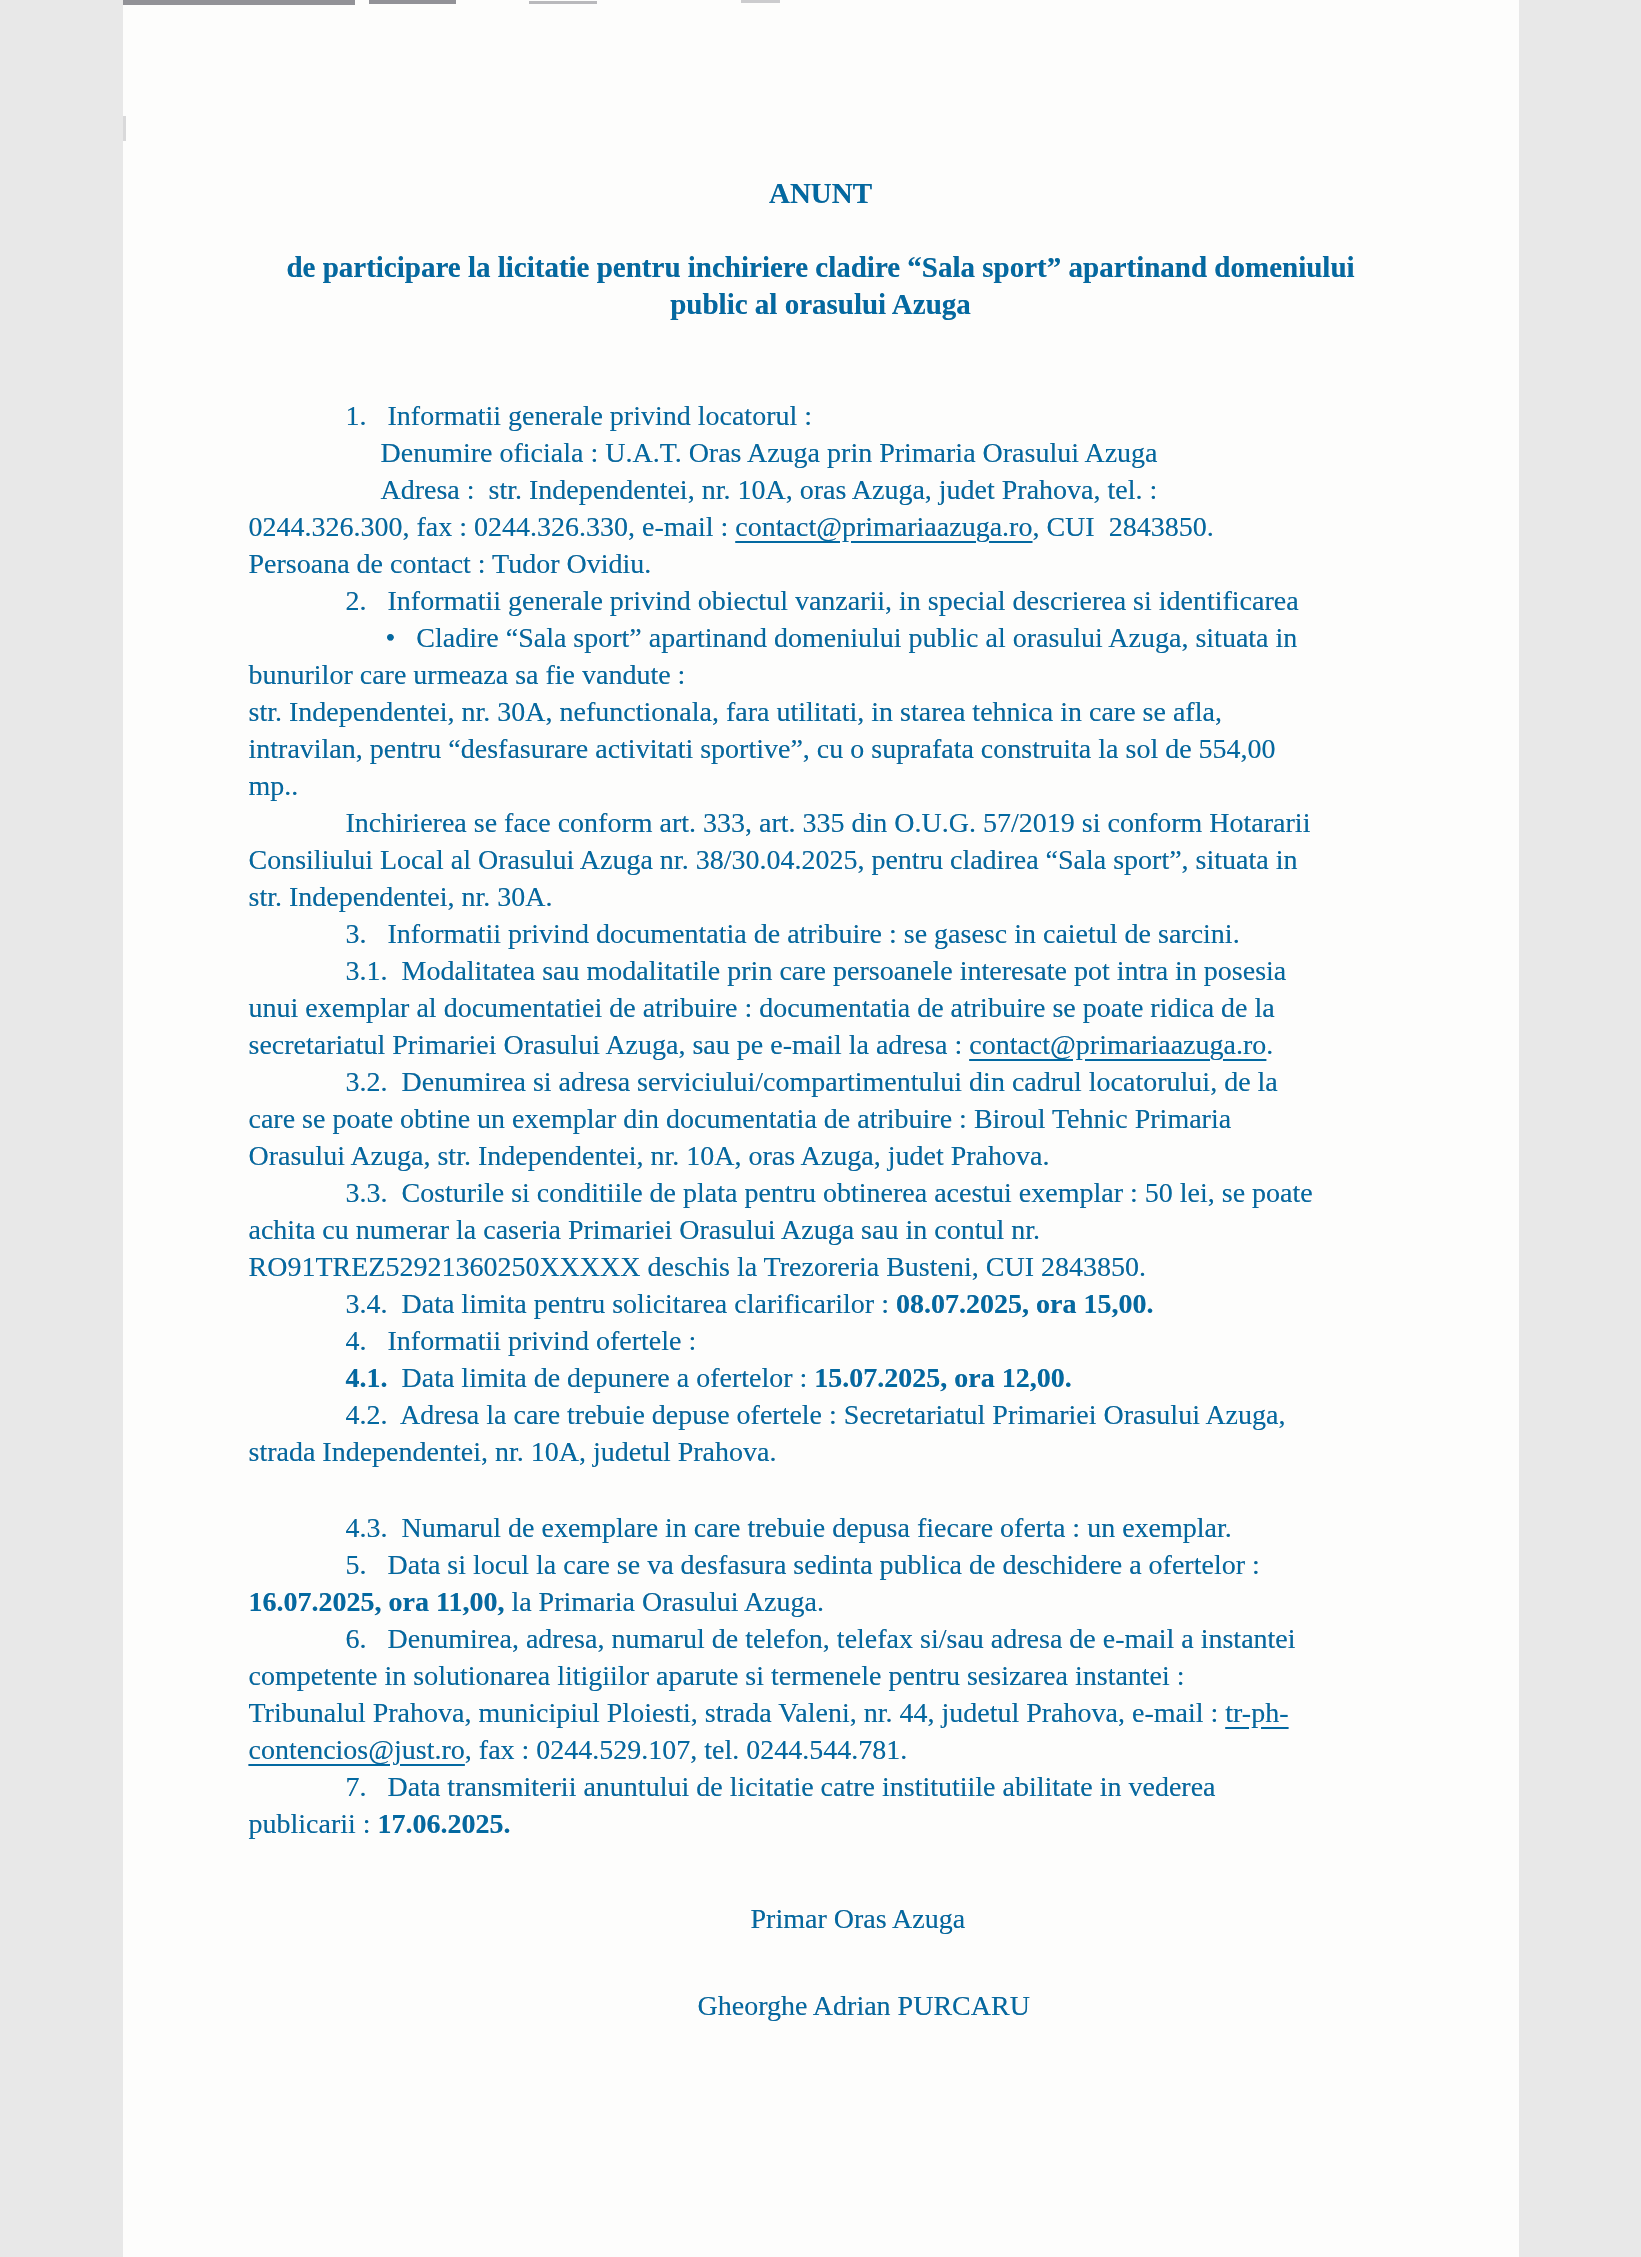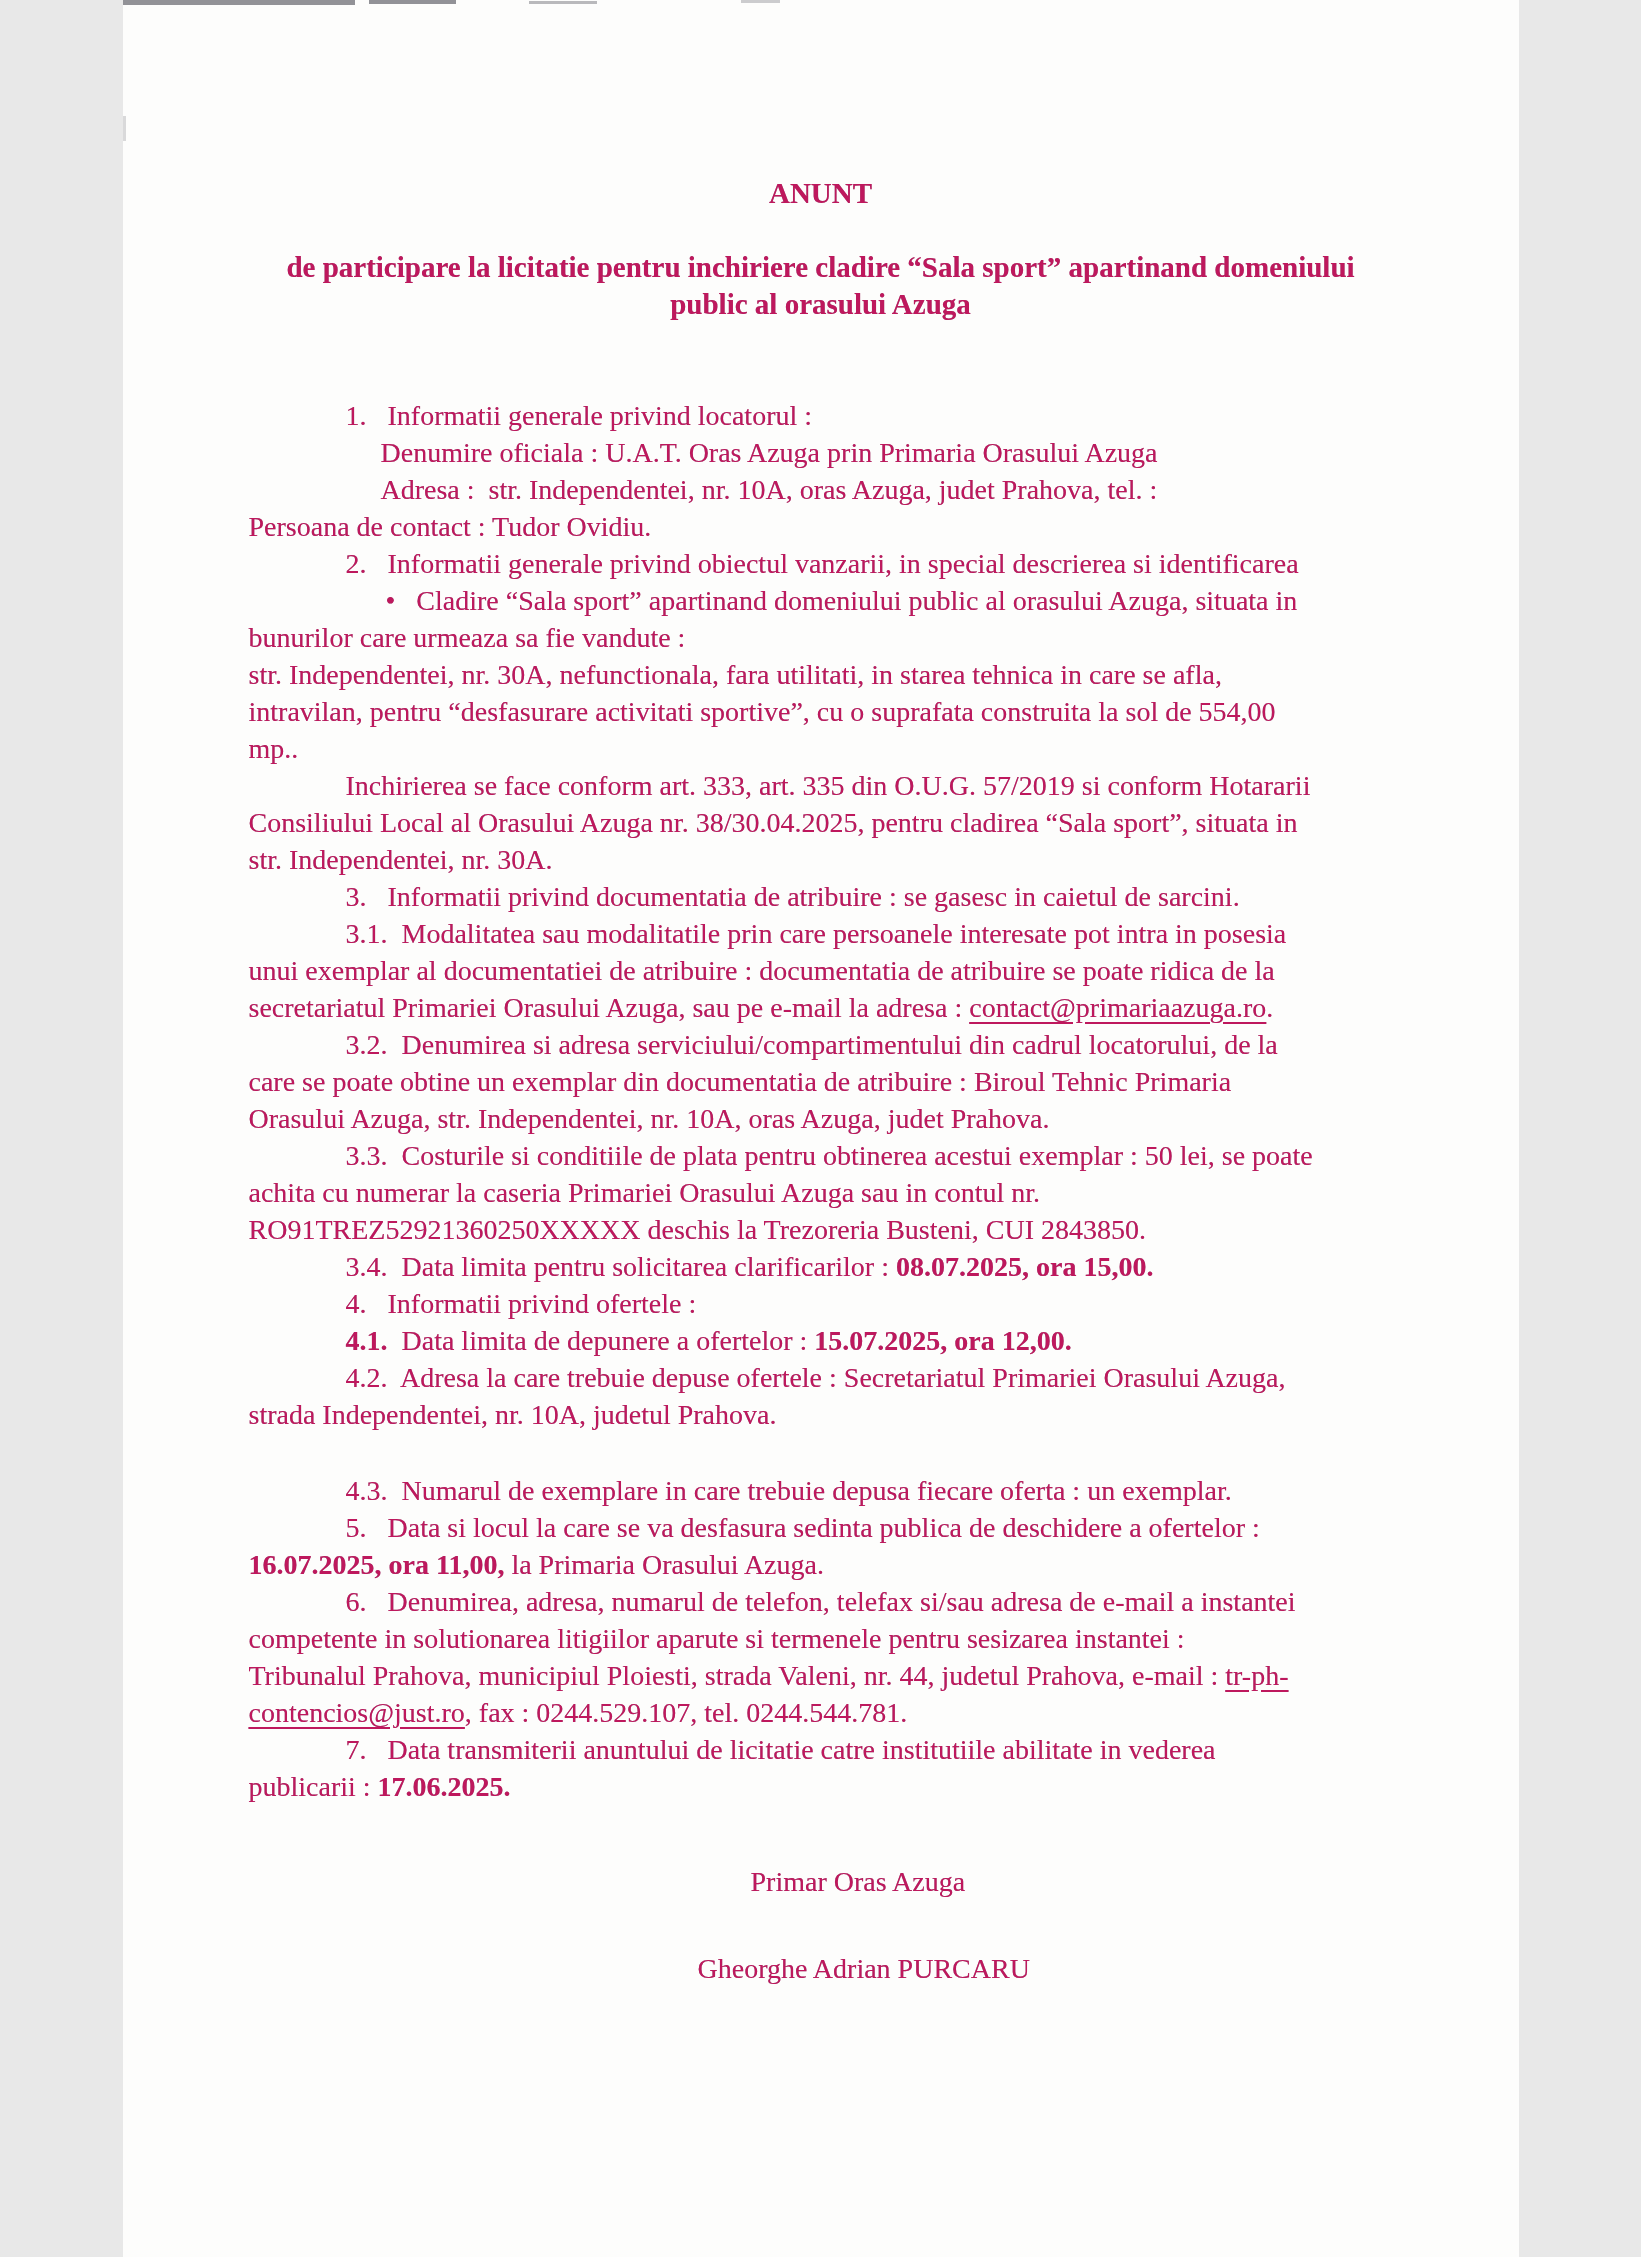--- a/index.html
+++ b/index.html
@@ -1,21 +1,21 @@
 <!DOCTYPE html>
 <html><head>
 <meta charset="utf-8">
 <style>
   html,body { margin:0; padding:0; background:#e8e8e8; }
   .page {
     position:relative;
     width:1396px; height:2257px;
     margin:0 auto;
     background:#fdfdfc;
-    color:#be185d;
+    color:#0369a1;
     font-family:"Liberation Serif", serif;
     font-size:28px;
     line-height:37px;
     overflow:hidden;
   }
   
   .artifact { position:absolute; background:#3a3a44; opacity:.55; }
   .a1 { left:0;   top:0; width:232px; height:4.8px; }
   .a2 { left:255; top:0; width:87px;  height:3.9px; left:246px; }
   .a3 { left:406px; top:1px; width:68px; height:2.9px; opacity:.35; }
@@ -52,20 +52,21 @@
     <div class="title-line">ANUNT</div>
     <div class="subtitle">
       <div>de participare la licitatie pentru inchiriere cladire “Sala sport” apartinand domeniului</div>
       <div>public al orasului Azuga</div>
     </div>
 
     <div class="doc-body">
         <div class="doc-line" style="padding-left: 97px;"><span>1.   Informatii generale privind locatorul :</span></div>
         <div class="doc-line" style="padding-left: 132px;"><span>Denumire oficiala : U.A.T. Oras Azuga prin Primaria Orasului Azuga</span></div>
         <div class="doc-line" style="padding-left: 132px;"><span>Adresa :  str. Independentei, nr. 10A, oras Azuga, judet Prahova, tel. :</span></div>
+        <div class="doc-line"><span>0244.326.300, fax : 0244.326.330, e-mail : </span><span class="u">contact@primariaazuga.ro</span><span>, CUI  2843850.</span></div>
         <div class="doc-line"><span>Persoana de contact : Tudor Ovidiu.</span></div>
         <div class="doc-line" style="padding-left: 97px;"><span>2.   Informatii generale privind obiectul vanzarii, in special descrierea si identificarea</span></div>
         <div class="doc-line" style="padding-left: 137px;"><span>•   Cladire “Sala sport” apartinand domeniului public al orasului Azuga, situata in</span></div>
         <div class="doc-line"><span>bunurilor care urmeaza sa fie vandute :</span></div>
         <div class="doc-line"><span>str. Independentei, nr. 30A, nefunctionala, fara utilitati, in starea tehnica in care se afla,</span></div>
         <div class="doc-line"><span>intravilan, pentru “desfasurare activitati sportive”, cu o suprafata construita la sol de 554,00</span></div>
         <div class="doc-line"><span>mp..</span></div>
         <div class="doc-line" style="padding-left: 97px;"><span>Inchirierea se face conform art. 333, art. 335 din O.U.G. 57/2019 si conform Hotararii</span></div>
         <div class="doc-line"><span>Consiliului Local al Orasului Azuga nr. 38/30.04.2025, pentru cladirea “Sala sport”, situata in</span></div>
         <div class="doc-line"><span>str. Independentei, nr. 30A.</span></div>

